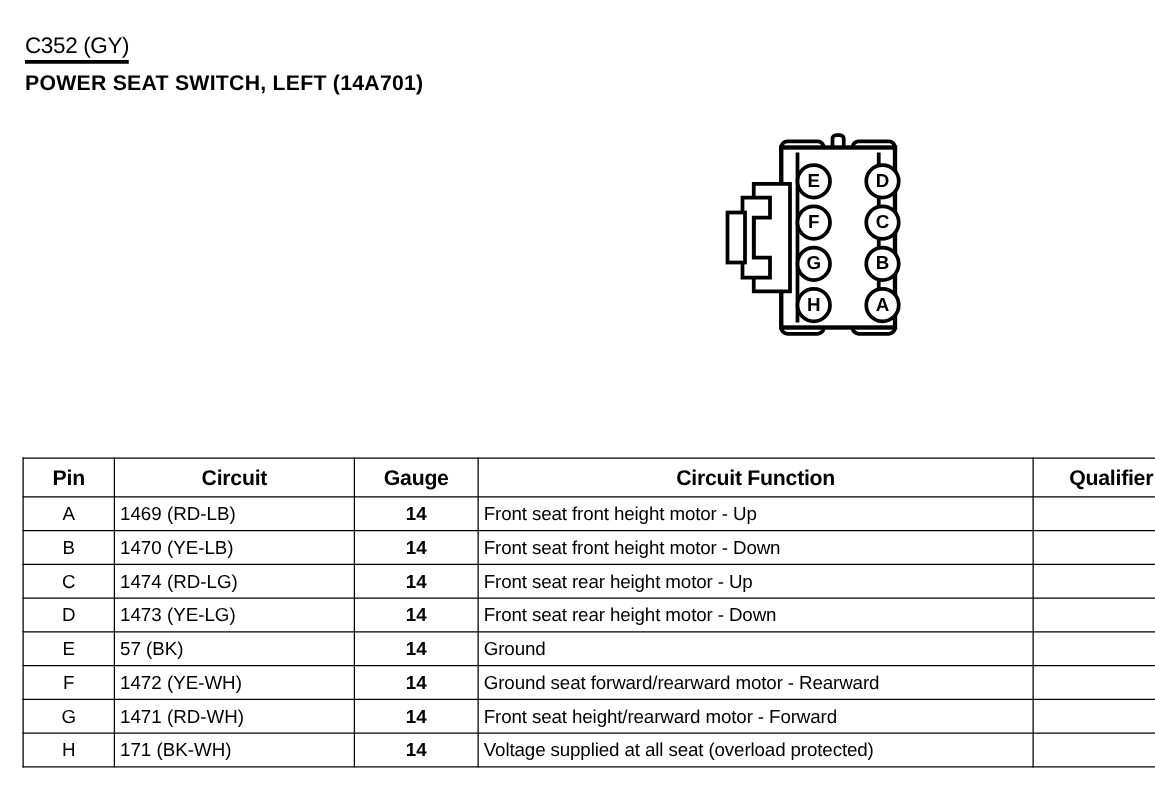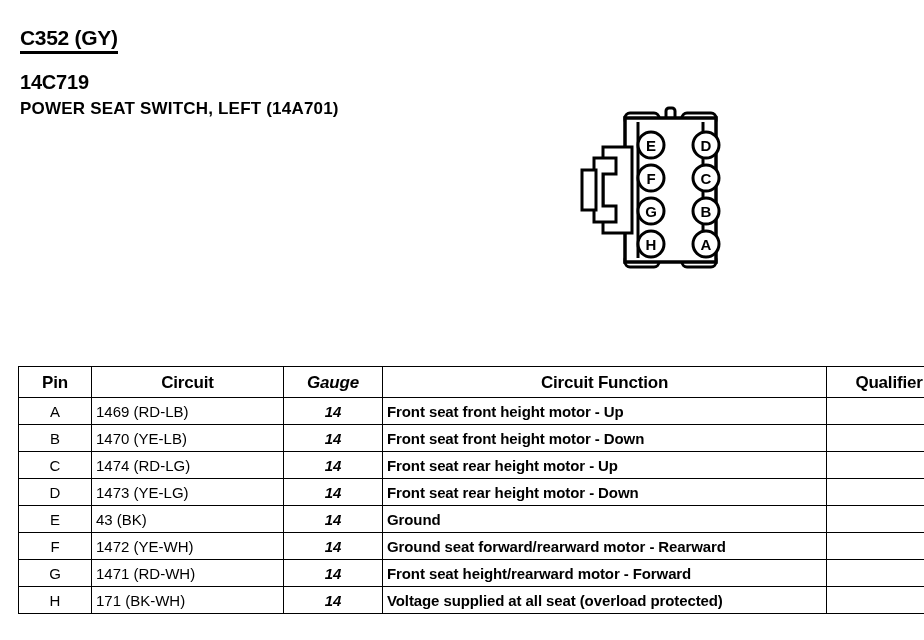--- a/index.html
+++ b/index.html
@@ -19,22 +19,22 @@
   }
 
   
   #header-block {
     position: absolute;
     left: 20px;
     top: 26px;
     width: 520px;
   }
   #connector-title {
-    font-size: 21px;
-    font-weight: bold;
+    font-size: 18px;
+    font-weight: normal;
     letter-spacing: -0.3px;
     line-height: 1.15;
     display: inline-block;
     border-bottom: 3px solid #000;
     padding-bottom: 1px;
   }
   #part-number {
     font-size: 20px;
     font-weight: bold;
     letter-spacing: -0.2px;
@@ -90,36 +90,35 @@
   }
   #pinout-table thead th {
     font-weight: bold;
     font-size: 17px;
     text-align: center;
     height: 30px;
     letter-spacing: -0.2px;
   }
   .col-pin     { width: 64px;  text-align: center; border-radius: 11px; }
   .col-circuit { width: 183px; text-align: left; }
-  .col-gauge   { width: 90px;  text-align: center; font-weight: bold; font-style: italic; }
+  .col-gauge   { width: 90px;  text-align: center; font-weight: bold; }
   .col-func    { width: 435px; text-align: left; padding-left: 6px; }
   .col-qual    { width: 116px; text-align: center; }
 
   thead .col-func { text-align: center; }
 
   td.col-pin     { font-weight: normal; }
   td.col-circuit { font-weight: normal; }
-  td.col-func    { font-weight: bold; letter-spacing: -0.1px; }
+  td.col-func    { font-weight: normal; letter-spacing: -0.1px; }
 </style>
 </head>
 <body>
 
 <div id="header-block">
   <div id="connector-title">C352 (GY)</div>
-  <div id="part-number">14C719</div>
   <div id="part-description">POWER SEAT SWITCH, LEFT (14A701)</div>
 </div>
 
 <div id="connector-drawing">
   <svg width="190" height="190" viewBox="0 0 190 190" xmlns="http://www.w3.org/2000/svg">
 
     <rect x="55" y="13" width="34" height="12" rx="5" ry="5" fill="#fff" stroke="#000" stroke-width="3"></rect>
     <rect x="112" y="13" width="34" height="12" rx="5" ry="5" fill="#fff" stroke="#000" stroke-width="3"></rect>
 
     <rect x="96" y="8" width="9" height="12" rx="3" ry="3" fill="#fff" stroke="#000" stroke-width="3"></rect>
@@ -209,21 +208,21 @@
       </tr>
       <tr>
         <td class="col-pin">D</td>
         <td class="col-circuit">1473 (YE-LG)</td>
         <td class="col-gauge">14</td>
         <td class="col-func">Front seat rear height motor - Down</td>
         <td class="col-qual"></td>
       </tr>
       <tr>
         <td class="col-pin">E</td>
-        <td class="col-circuit">43 (BK)</td>
+        <td class="col-circuit">57 (BK)</td>
         <td class="col-gauge">14</td>
         <td class="col-func">Ground</td>
         <td class="col-qual"></td>
       </tr>
       <tr>
         <td class="col-pin">F</td>
         <td class="col-circuit">1472 (YE-WH)</td>
         <td class="col-gauge">14</td>
         <td class="col-func">Ground seat forward/rearward motor - Rearward</td>
         <td class="col-qual"></td>

